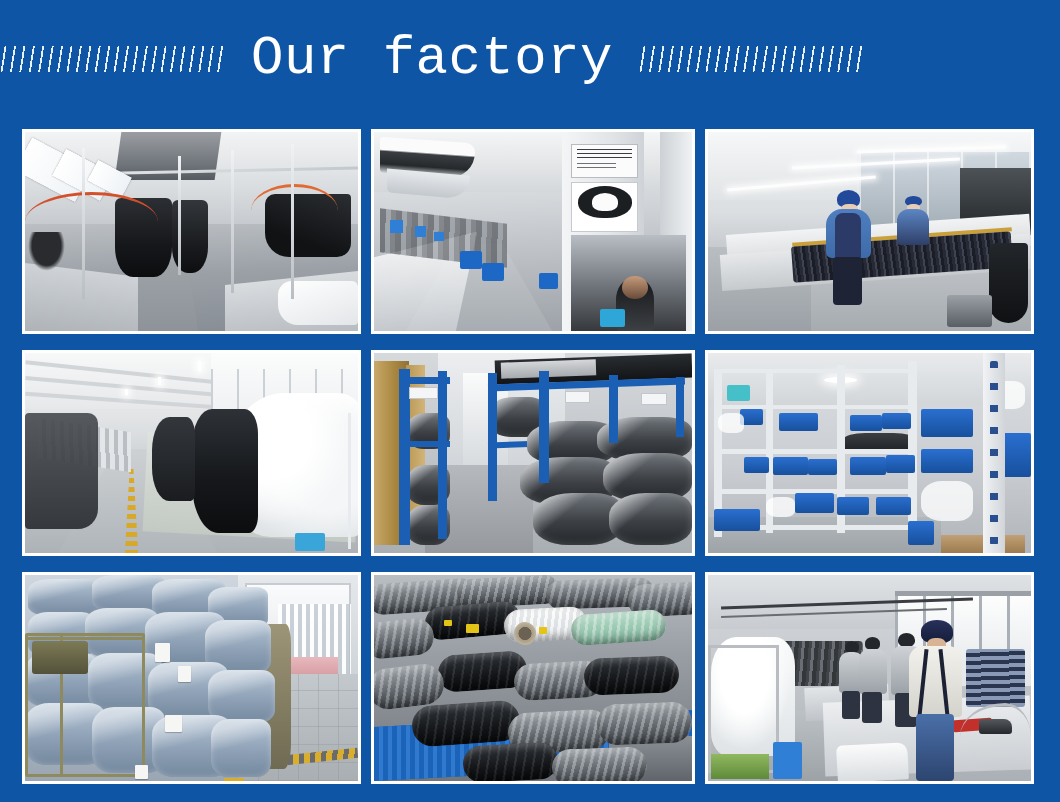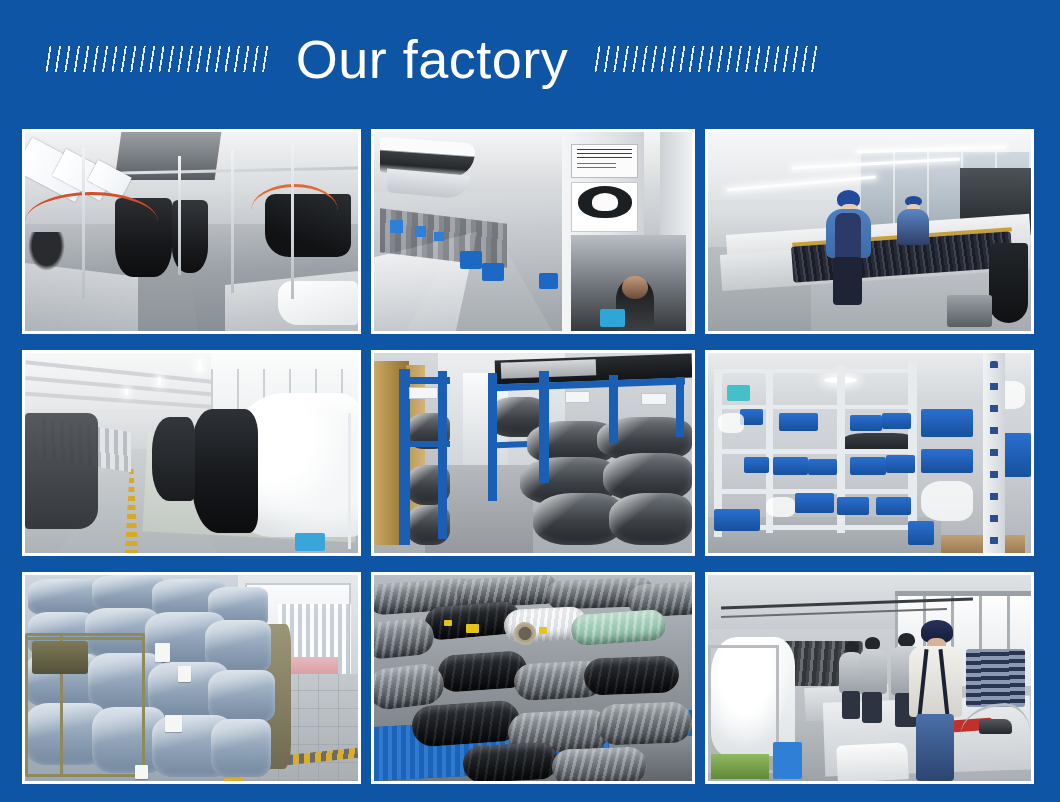--- a/index.html
+++ b/index.html
@@ -19,20 +19,21 @@
 
   
   .header {
     width: 864px;
     height: 118px;
     display: flex;
     align-items: center;
     justify-content: center;
     gap: 26px;
     position: relative;
+    font-family: Liberation Mono, monospace;
   }
 
   .deco {
     width: 225px;
     height: 26px;
     position: relative;
     overflow: hidden;
     flex: 0 0 auto;
   }
   .deco::before {

